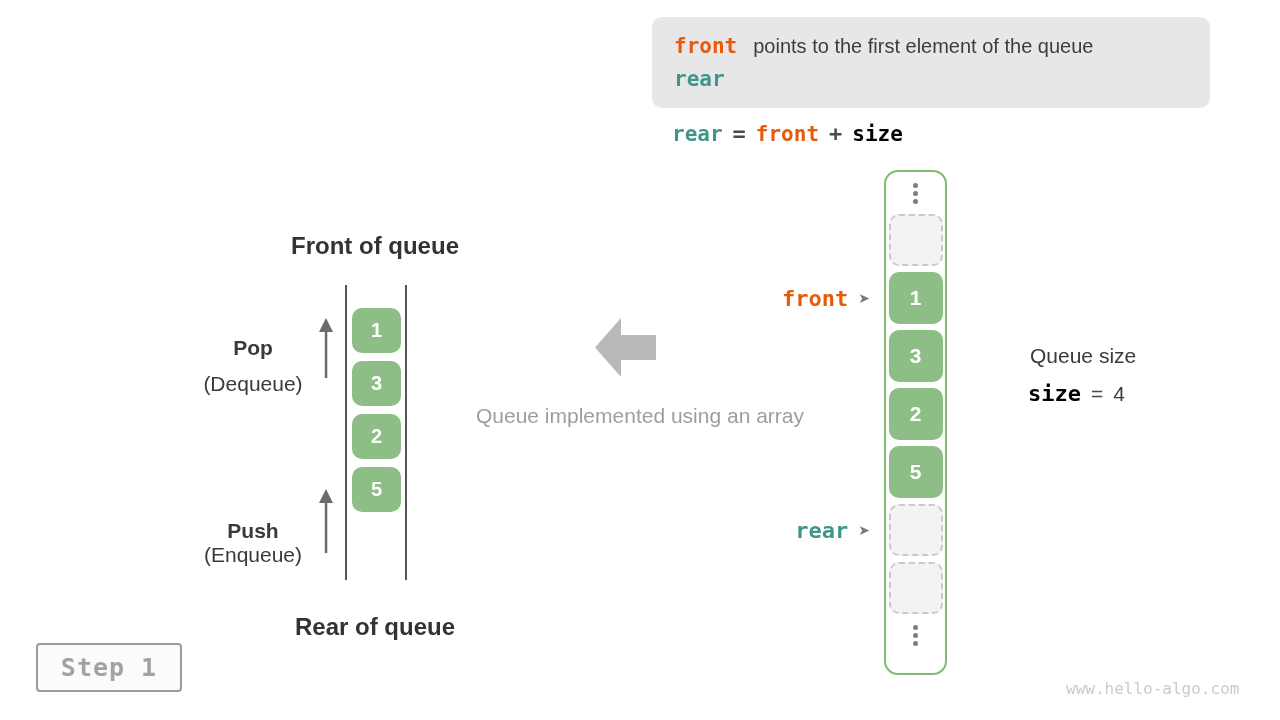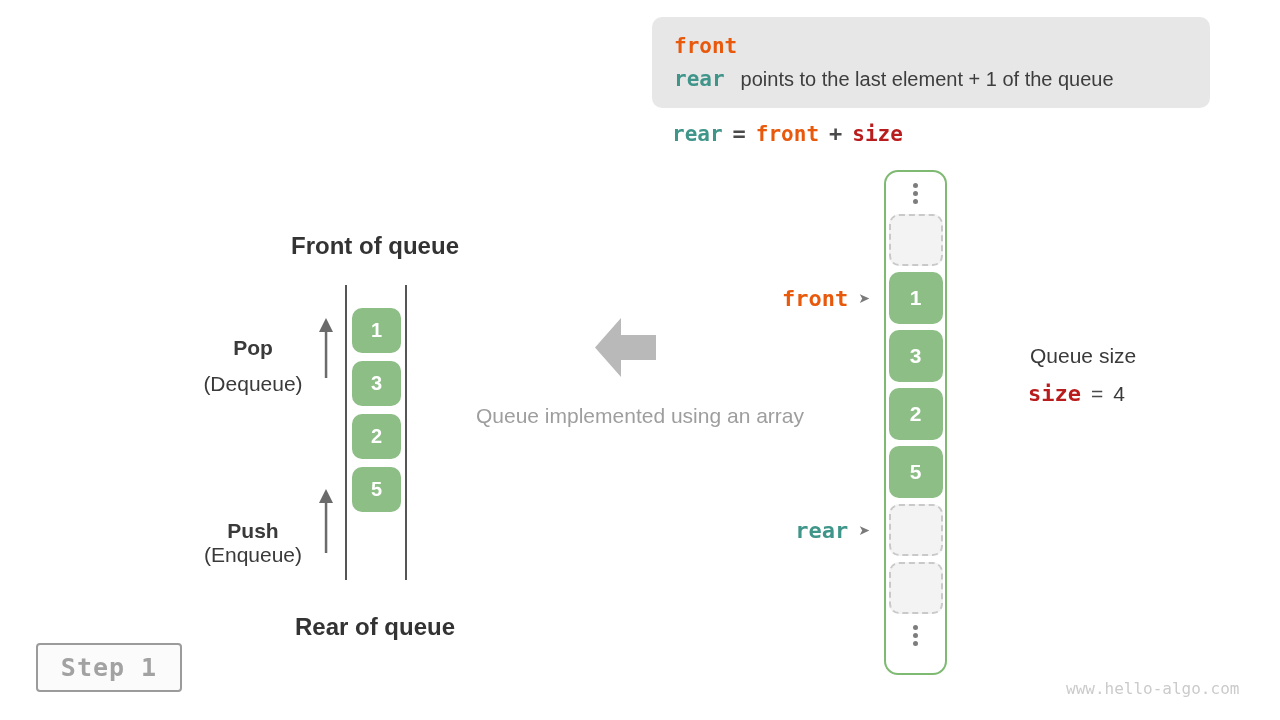--- a/index.html
+++ b/index.html
@@ -7,21 +7,21 @@
   body { font-family:"Liberation Sans", sans-serif; position:relative; overflow:hidden; }
   .mono { font-family:"DejaVu Sans Mono", monospace; font-weight:bold; }
 
   
   .info-box { position:absolute; left:652px; top:17px; width:558px; height:91px;
     background:#e7e7e7; border-radius:10px; display:flex; flex-direction:column;
     justify-content:center; gap:9px; padding-left:22px; font-size:20px; color:#3d3d3d; }
   .info-line { display:flex; align-items:baseline; gap:16px; }
   .code-front { color:#e8590c; font-size:21px; }
   .code-rear  { color:#3f9589; font-size:21px; }
-  .code-size  { color:#b91c1c; font-size:21px;text-align:right; }
+  .code-size  { color:#000000; font-size:21px;text-align:right; }
 
   
   .formula { position:absolute; left:672px; top:121px; font-size:22px; display:flex;
     align-items:baseline; }
   .formula .op { color:#4a4a4a; margin:0 10px; }
 
   
   .q-title { position:absolute; width:190px; text-align:center; font-weight:bold;
     font-size:24px; color:#333; }
   .q-title.front-of { left:280px; top:232px; }
@@ -80,24 +80,24 @@
     font-size:25px; color:#a2a2a2; letter-spacing:1px; }
   .watermark { position:absolute; left:1066px; top:679px;
     font-family:"DejaVu Sans Mono", monospace; font-size:16px; color:#cbcbcb; }
 </style>
 </head>
 <body>
 
 <div class="info-box">
   <div class="info-line">
     <span class="mono code-front">front</span>
+    <span>points to the first element of the queue</span>
   </div>
   <div class="info-line">
     <span class="mono code-rear">rear</span>
-    <span>points to the last element + 1 of the queue</span>
   </div>
 </div>
 
 <div class="formula mono">
   <span class="code-rear">rear</span>
   <span class="op">=</span>
   <span class="code-front">front</span>
   <span class="op">+</span>
   <span class="code-size">size</span>
 </div>

